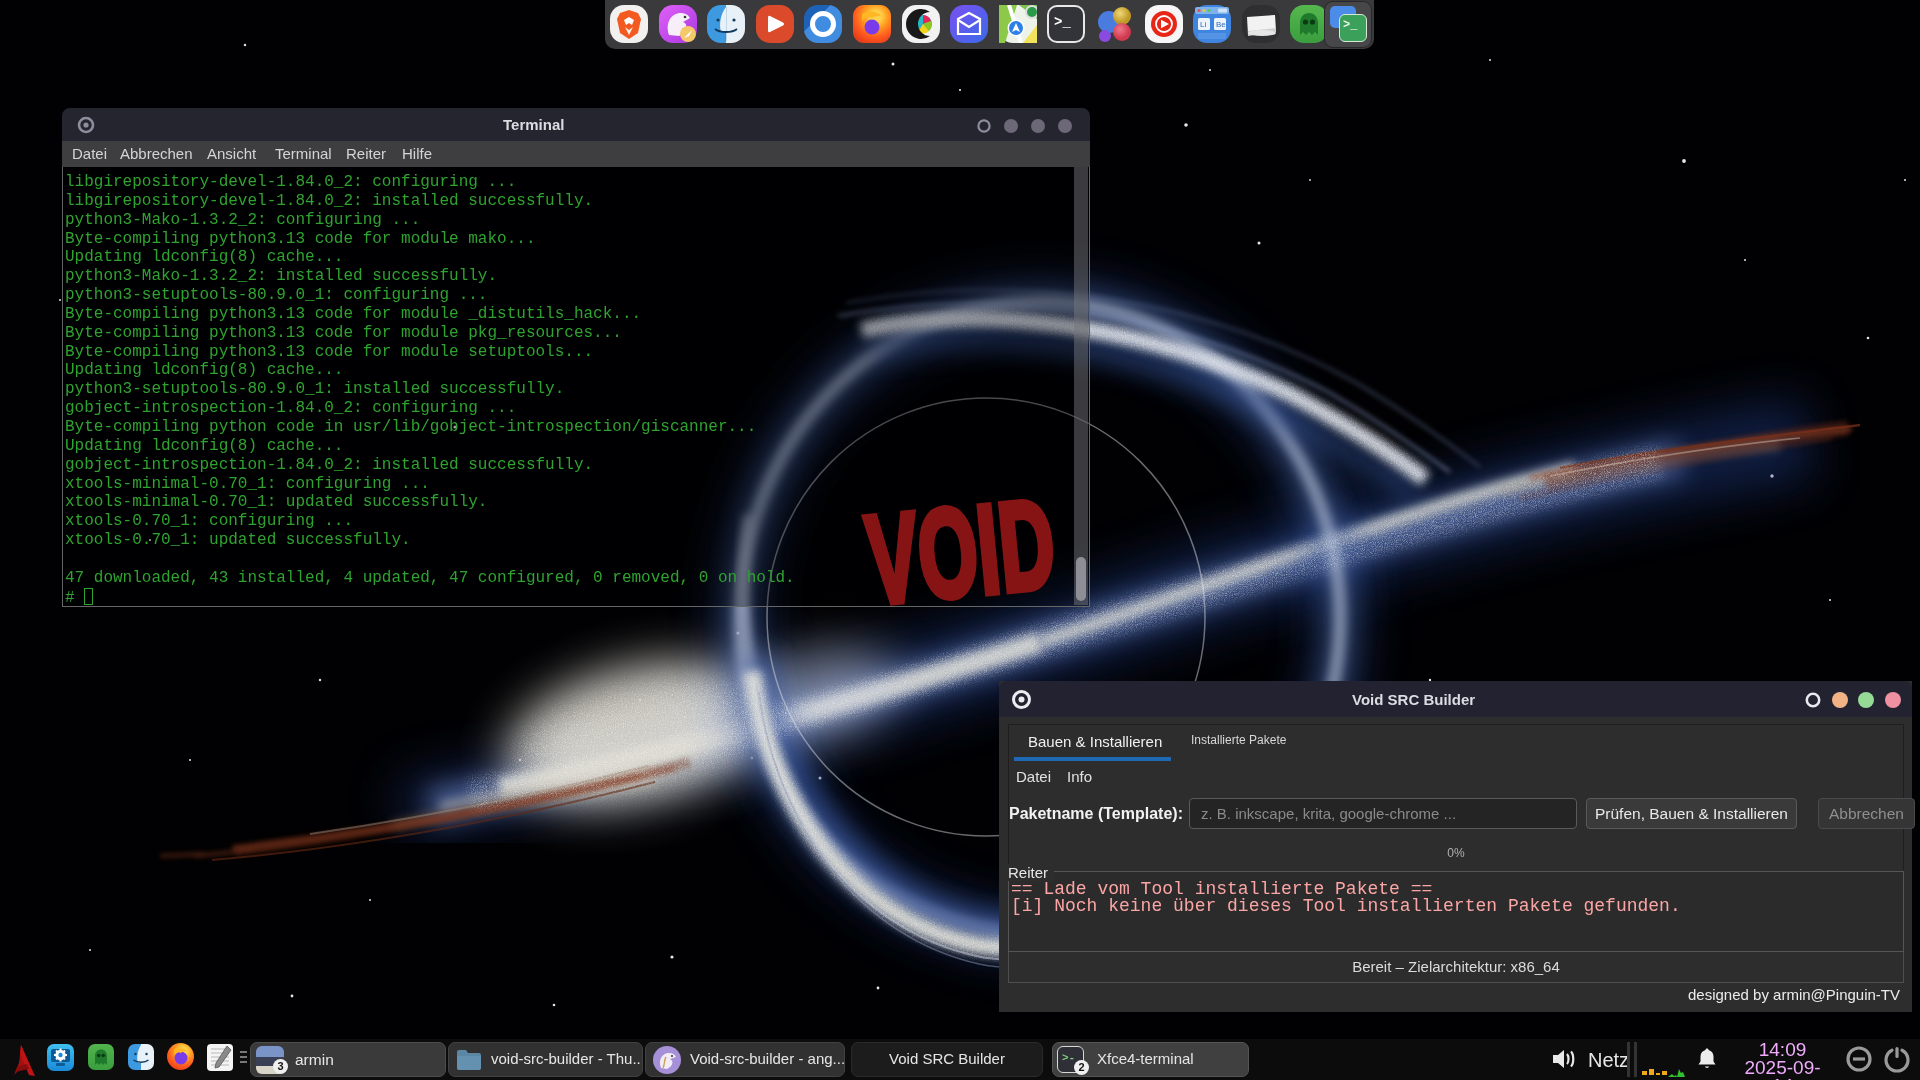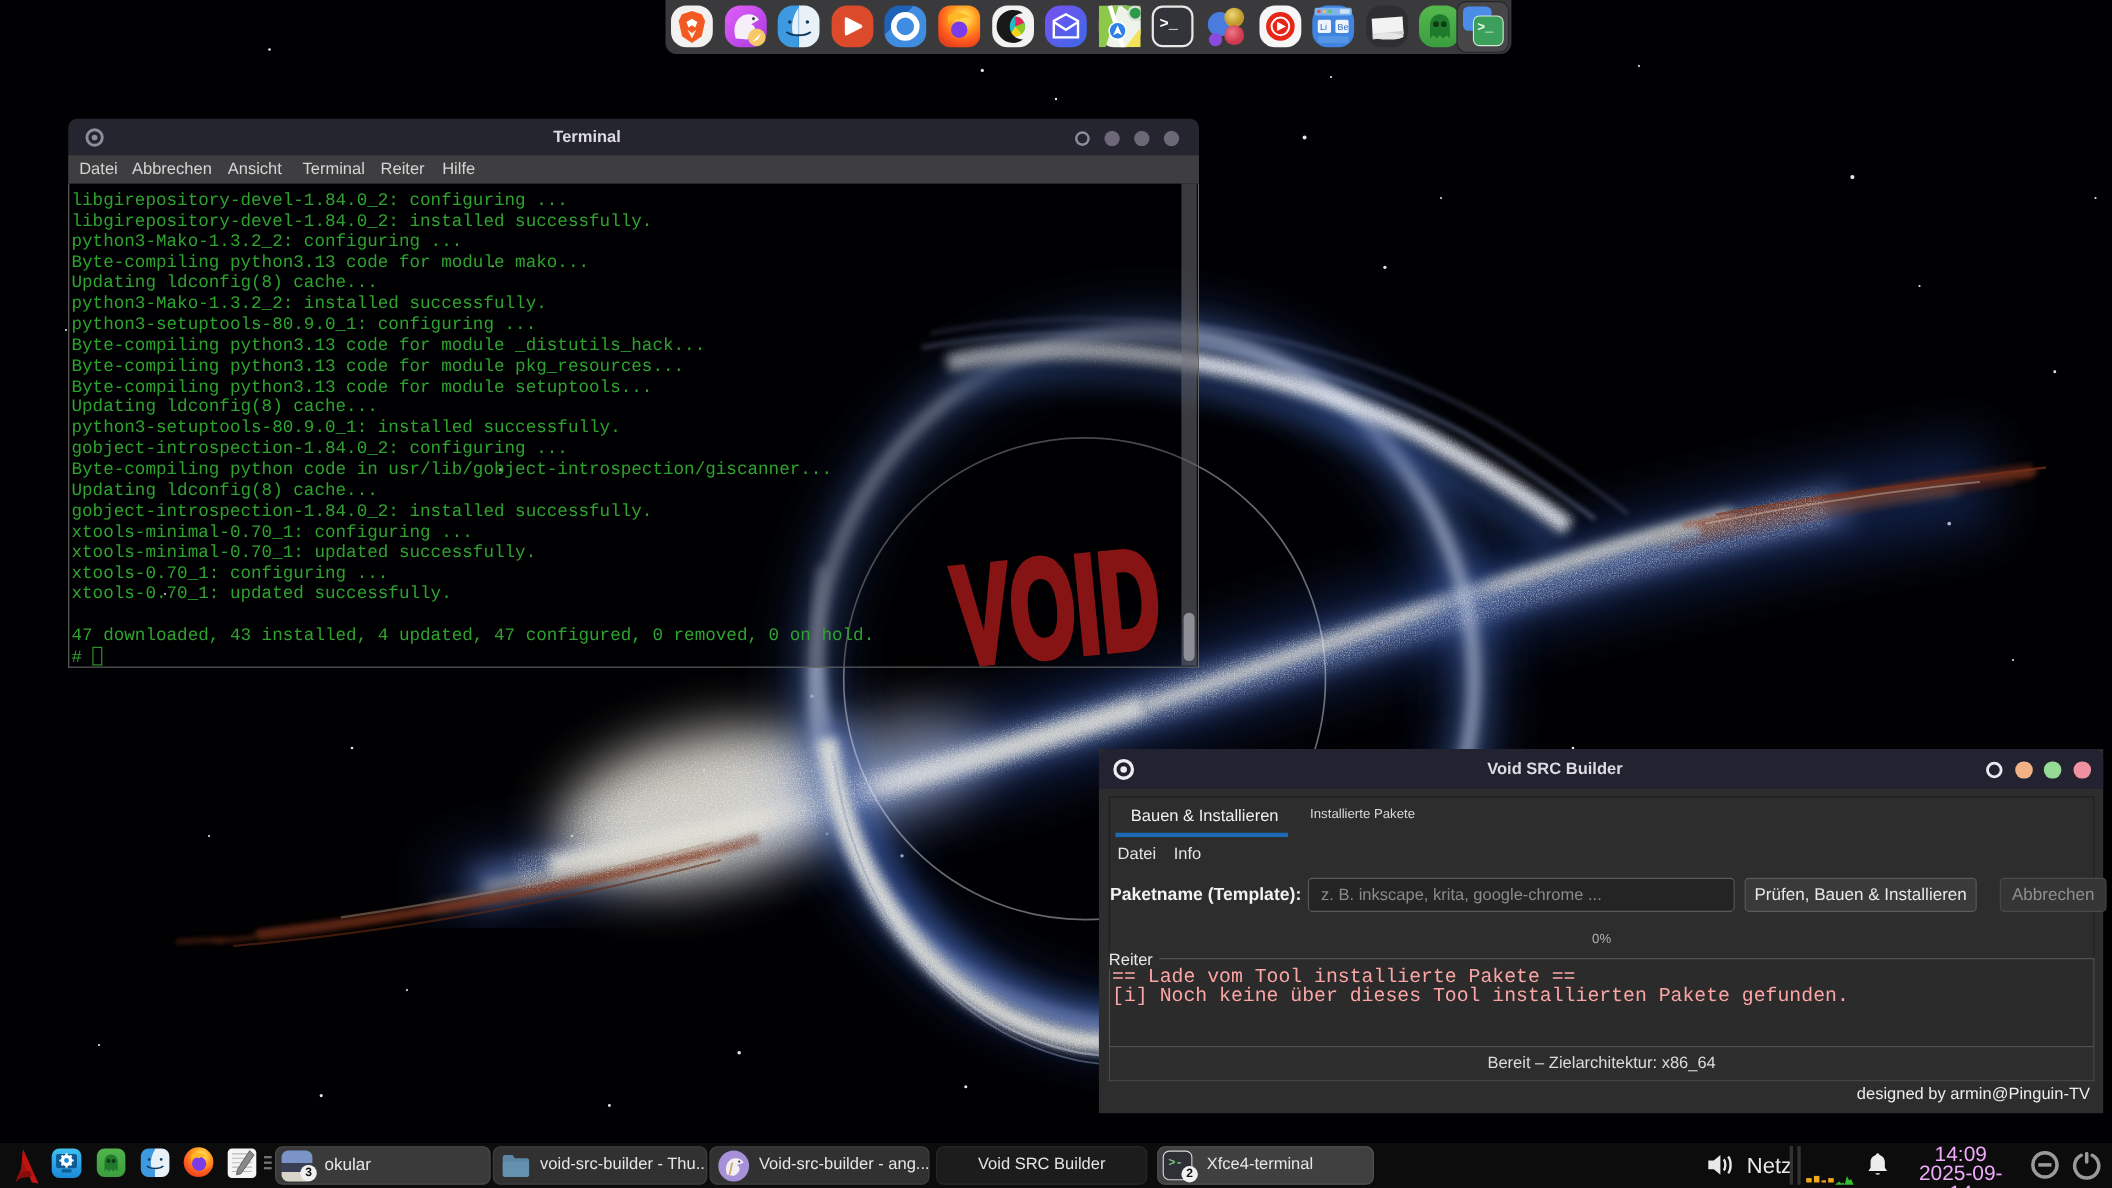--- a/index.html
+++ b/index.html
@@ -441,21 +441,21 @@
   </div>
   <div style="position:absolute;left:240px;top:12px;width:7px;height:14px;">
     <div style="height:2px;background:#777;margin-bottom:3px"></div>
         <div style="height:2px;background:#777;margin-bottom:3px"></div>
         <div style="height:2px;background:#777"></div>
   </div>
 
   <div class="tkbtn" style="left:250px;width:196px;background:#3a3a3a;border:1px solid #4d4d4d;">
     <div style="position:absolute;left:5px;top:3px;width:28px;height:28px;border-radius:6px;background:linear-gradient(180deg,#7a94c8 0 40%,#3a3f55 40% 70%,#d8d4c8 70%);"></div>
     <div style="position:absolute;left:22px;top:16px;width:15px;height:15px;border-radius:50%;background:#f0f0f0;color:#111;font-size:11px;font-weight:bold;text-align:center;line-height:15px;">3</div>
-    <span style="position:absolute;left:44px;top:8px;font-size:15.5px;">okular</span>
+    <span style="position:absolute;left:44px;top:8px;font-size:15.5px;">armin</span>
   </div>
   <div class="tkbtn" style="left:448px;width:195px;background:#313131;border:1px solid #414141;">
     <svg style="position:absolute;left:7px;top:5px" width="26" height="24" viewBox="0 0 26 24">
           <path d="M1 4 C1 2.9 1.9 2 3 2 H10 L12 5 H23 C24.1 5 25 5.9 25 7 V20 C25 21.1 24.1 22 23 22 H3 C1.9 22 1 21.1 1 20 Z" fill="#5b87a5"></path>
           <path d="M1 8 H25 V20 C25 21.1 24.1 22 23 22 H3 C1.9 22 1 21.1 1 20 Z" fill="#6b97b5" opacity="0.6"></path>
         </svg>
     <span style="position:absolute;left:42px;top:7px;">void-src-builder - Thu...</span>
   </div>
   <div class="tkbtn" style="left:645px;width:200px;background:#313131;border:1px solid #414141;">
     <div style="position:absolute;left:7px;top:3px;width:28px;height:28px;border-radius:50%;background:#a690d8;">

